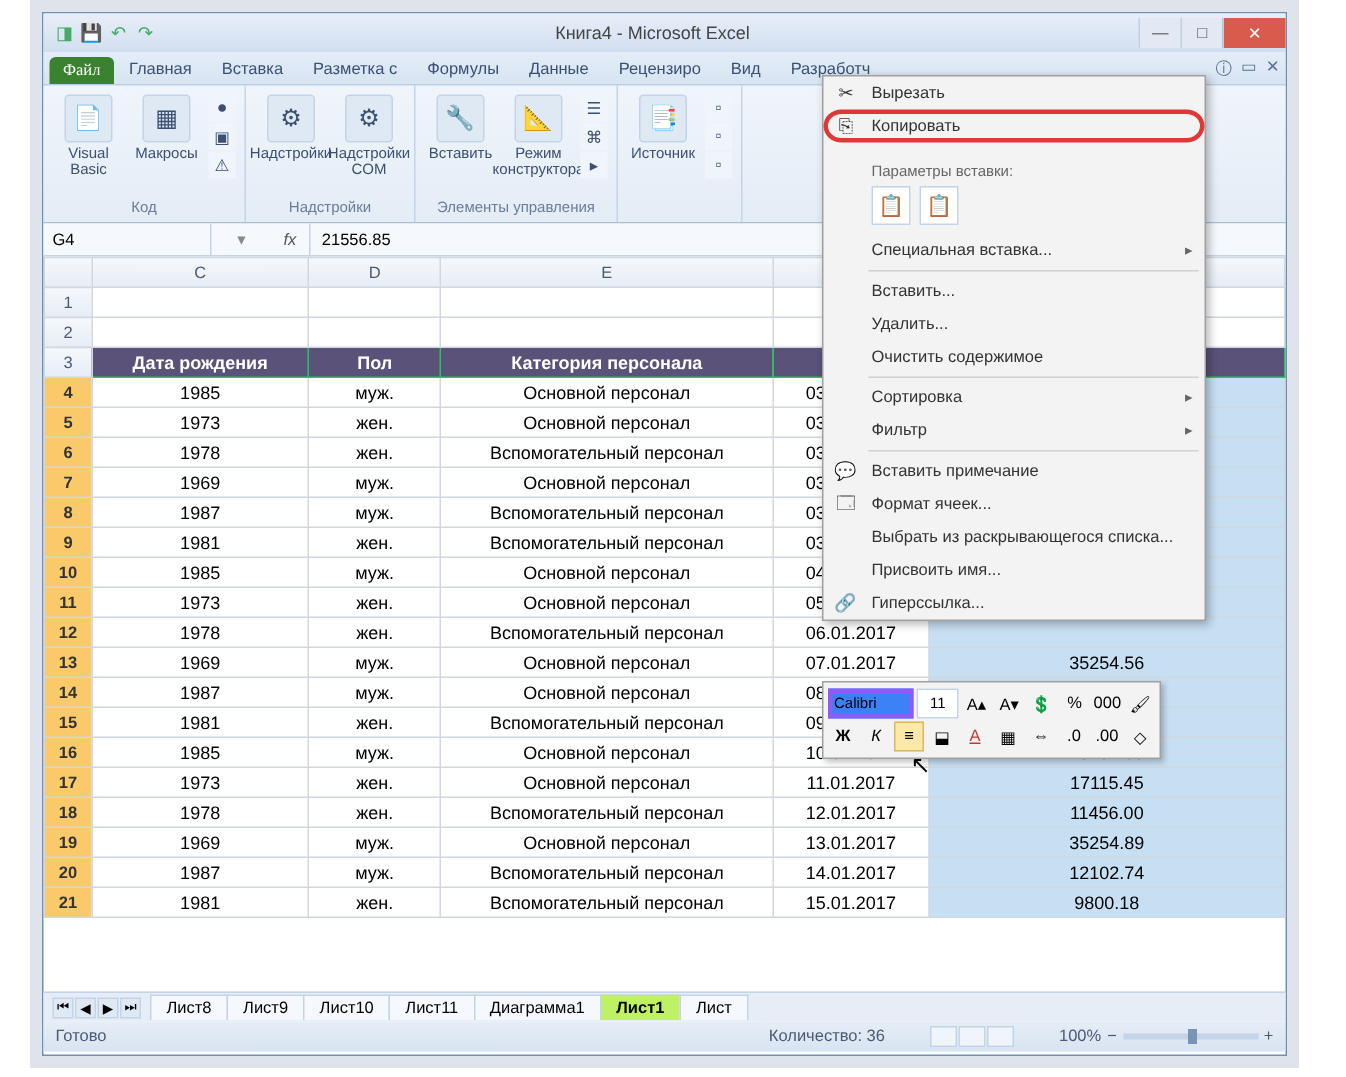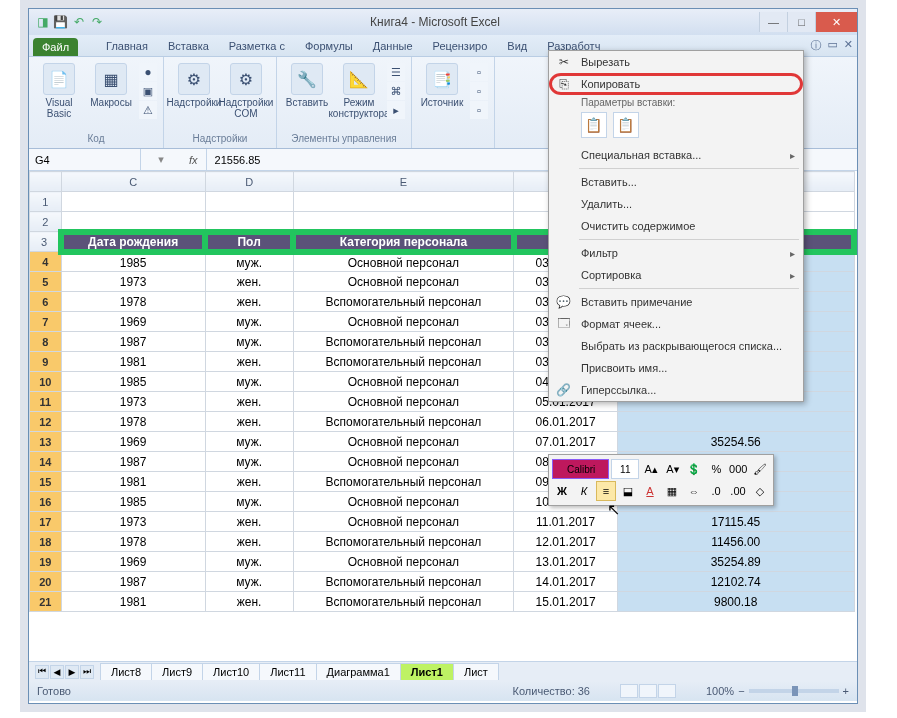--- a/index.html
+++ b/index.html
@@ -11,21 +11,21 @@
 .titlebar .qat { display: flex; align-items: center; gap: 2px; margin-right: 6px; }
 .qat-icon { width: 16px; height: 16px; display: inline-flex; align-items: center; justify-content: center; font-size: 12px; color: #4a6; }
 .title-text { flex: 1; text-align: center; font-size: 12px; color: #444; }
 .win-btns { display: flex; }
 .win-btn { width: 28px; height: 20px; display: flex; align-items: center; justify-content: center; font-size: 11px; color: #555; background: #e2e9f4; border-left: 1px solid #c3d0e0; }
 .win-btn.close { background: #d95b4d; color: #fff; width: 42px; }
 
 
 .tabs { height: 22px; background: linear-gradient(#e3edf8,#d7e4f1); display: flex; align-items: end; padding-left: 4px; font-size: 11px; border-bottom: 1px solid #b9cde4; position: relative; }
 .tab { padding: 3px 9px; color: #3b5072; cursor: pointer; }
-.tab.file { background: #3b8230; color: #fff; border-radius: 4px 4px 0 0; margin-right: 18px; }
+.tab.file { background: #3b8230; color: #fff; border-radius: 4px 4px 0 0; margin-right: 0; font-family: Liberation Serif, serif; }
 .tab:not(.file) { border: 1px solid transparent; }
 .tabs .mini-btns { position: absolute; right: 4px; top: 3px; display: flex; gap: 6px; font-size: 11px; color: #5b7194; }
 
 
 .ribbon { height: 92px; background: linear-gradient(#f0f5fb,#e4ecf6); border-bottom: 1px solid #a8bdd8; display: flex; font-size: 10px; color: #3b5072; }
 .group { display: flex; flex-direction: column; align-items: center; padding: 2px 6px; border-right: 1px solid #c3d4e8; }
 .group-title { margin-top: auto; font-size: 10px; color: #6a7d98; padding: 2px 0; }
 .group-body { display: flex; gap: 4px; align-items: flex-start; padding-top: 4px; }
 .big-btn { width: 48px; display: flex; flex-direction: column; align-items: center; gap: 2px; text-align: center; font-size: 10px; line-height: 11px; }
 .big-btn .ico { width: 32px; height: 32px; background: #dfe9f4; border: 1px solid #c3d4e8; border-radius: 3px; display: flex; align-items: center; justify-content: center; font-size: 16px; }
@@ -38,21 +38,21 @@
 .fx-label { padding: 0 8px; font-style: italic; color: #555; border-right: 1px solid #c3d4e8; height: 100%; display: flex; align-items: center; text-align: center; }
 .formula-val { padding-left: 8px; }
 
 
 .sheet { position: relative; height: 490px; overflow: hidden; }
 table.grid { border-collapse: collapse; font-size: 12px; width: 100%; }
 .grid th, .grid td { border: 1px solid #d0d7e0; height: 20px; padding: 0 4px; text-align: center; white-space: nowrap; }
 .col-head { background: linear-gradient(#f5f8fc,#e6edf6); font-weight: normal; font-size: 11px; color: #4a5a74; height: 18px; }
 .row-head { background: linear-gradient(#f5f8fc,#e6edf6); font-weight: normal; font-size: 11px; color: #4a5a74; width: 28px; }
 .row-head.sel { background: #f9c96a; font-weight: bold; color: #333; }
-tr.hdr td { background: #5b5279; color: #fff; font-weight: bold; border: 6px solid #22c55e; }
+tr.hdr td { background: #5b5279; color: #fff; font-weight: bold; border: 1px solid #22c55e; }
 td.sel-cell { background: #c7dff2; }
 td.num { text-align: center; }
 .col-C { width: 128px; } .col-D { width: 78px; } .col-E { width: 196px; } .col-F { width: 92px; } .col-G { width: 210px; }
 
 
 .sheet-tabs { height: 20px; background: #e6edf6; display: flex; align-items: center; font-size: 11px; border-top: 1px solid #c3d4e8; padding-left: 6px; }
 .sheet-tabs .nav { display: flex; gap: 1px; margin-right: 6px; }
 .sheet-tabs .nav span { width: 14px; height: 14px; display: flex; align-items: center; justify-content: center; background: #dfe9f4; border: 1px solid #c3d4e8; font-size: 9px; }
 .sheet-tab { padding: 2px 10px; background: #f5f8fc; border: 1px solid #c3d4e8; border-bottom: none; margin-right: -1px; }
 .sheet-tab.active { background: #bef264; font-weight: bold; }
@@ -65,30 +65,30 @@
 .zoom { display: flex; align-items: center; gap: 4px; }
 .zoom-slider { width: 90px; height: 4px; background: #c3d4e8; position: relative; }
 .zoom-slider::after { content: ''; position: absolute; left: 48%; top: -3px; width: 6px; height: 10px; background: #7a94b8; }
 
 
 .context-menu { position: absolute; left: 548px; top: 50px; width: 256px; background: #f3f3f3; border: 1px solid #a0a0a0; box-shadow: 2px 2px 6px rgba(0,0,0,.3); font-size: 11px; z-index: 20; }
 .cm-item { height: 22px; display: flex; align-items: center; padding-left: 32px; position: relative; color: #333; }
 .cm-item .cm-ico { position: absolute; left: 6px; width: 18px; height: 18px; display: flex; align-items: center; justify-content: center; font-size: 12px; }
 .cm-item.highlighted { outline: 3px solid #e03737; outline-offset: -3px; border-radius: 12px / 50%; }
 .cm-sep { height: 1px; background: #d0d0d0; margin: 2px 4px 2px 30px; }
-.cm-label { color: #666; font-size: 10px; padding-left: 32px; padding-top: 2px; }
+.cm-label { color: #666; font-size: 10px; padding-left: 32px; padding-top: 2px; margin-top: 12px; }
 .cm-sub::after { content: '▸'; position: absolute; right: 8px; font-size: 10px; color: #666; }
 .paste-opts { display: flex; gap: 6px; padding: 4px 6px 6px 32px; }
 .paste-opt { width: 26px; height: 26px; border: 1px solid #c3d4e8; background: #fff; display: flex; align-items: center; justify-content: center; font-size: 14px; }
 
 
 .mini-toolbar { position: absolute; left: 548px; top: 454px; width: 226px; background: #f3f3f3; border: 1px solid #a0a0a0; box-shadow: 2px 2px 4px rgba(0,0,0,.25); font-size: 11px; z-index: 19; padding: 3px; }
 .mini-row { display: flex; align-items: center; gap: 2px; height: 22px; }
 .mini-row > * { height: 20px; display: flex; align-items: center; justify-content: center; }
-.font-box { width: 58px; border: 1px solid #8b5cf6; background: #be185d; padding-left: 14px; font-size: 10px; justify-content: flex-start; }
+.font-box { width: 58px; border: 3px solid #8b5cf6; background: #3b82f6; padding-left: 1px; font-size: 10px; justify-content: flex-start; }
 .size-box { width: 28px; border: 1px solid #c3d4e8; background: #fff; font-size: 10px; }
 .mini-btn { width: 20px; border: 1px solid transparent; font-size: 11px; }
 .mini-btn.sel { background: #fce8a8; border: 1px solid #d9b95c; }
 .cursor { position: absolute; left: 607px; top: 500px; font-size: 16px; color: #000; z-index: 30; pointer-events: none; }
 </style>
 </head>
 <body>
 
 <div class="window">
 
@@ -443,24 +443,24 @@
       <span>Вставить...</span>
     </div>
   <div class="cm-item">
       <span>Удалить...</span>
     </div>
   <div class="cm-item">
       <span>Очистить содержимое</span>
     </div>
   <div class="cm-sep"></div>
   <div class="cm-item cm-sub">
+      <span>Сортировка</span>
+    </div>
+  <div class="cm-item cm-sub">
       <span>Фильтр</span>
-    </div>
-  <div class="cm-item cm-sub">
-      <span>Сортировка</span>
     </div>
   <div class="cm-sep"></div>
   <div class="cm-item">
       <span class="cm-ico">💬</span>
       <span>Вставить примечание</span>
     </div>
   <div class="cm-item">
       <span class="cm-ico">🗔</span>
       <span>Формат ячеек...</span>
     </div>

